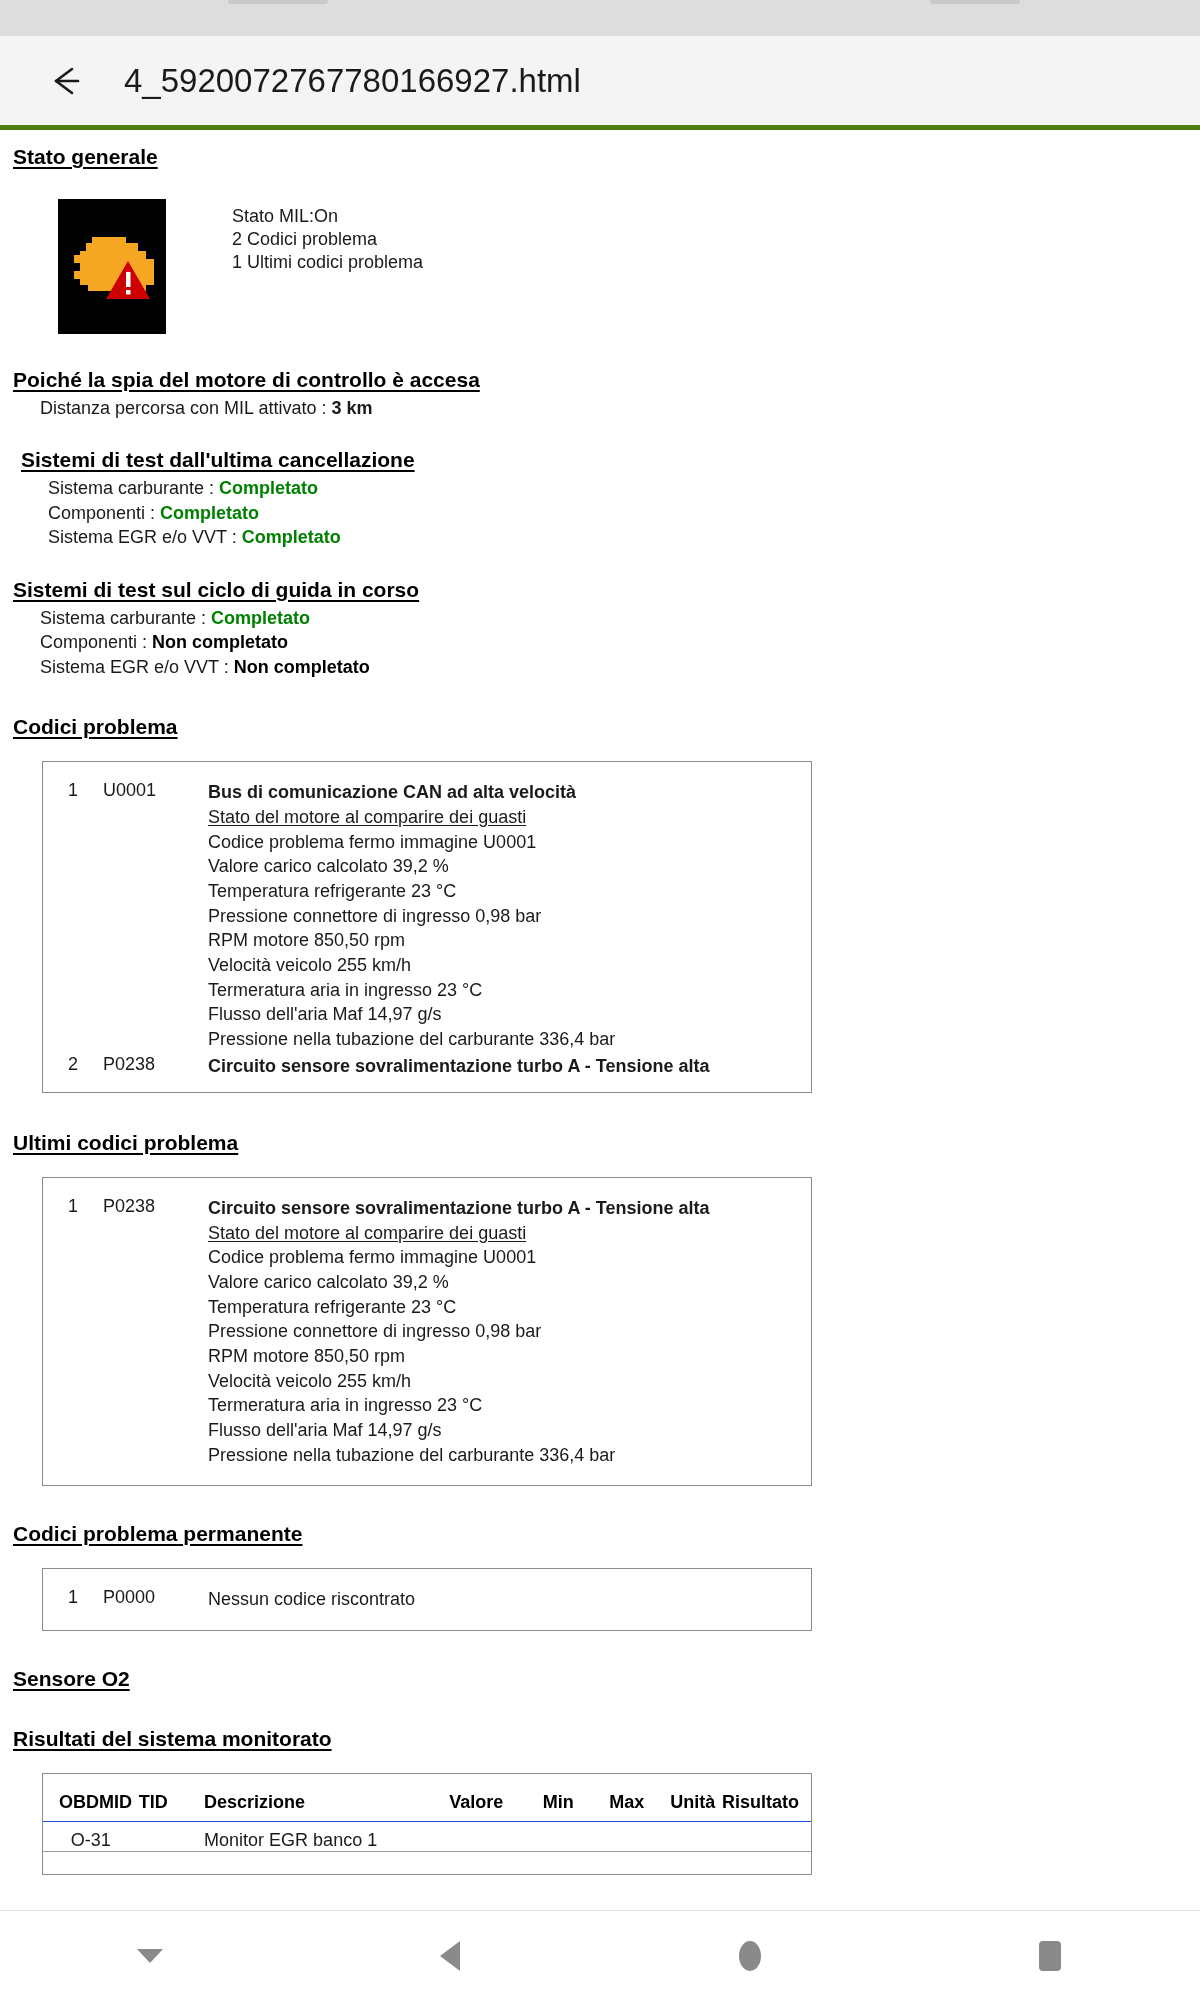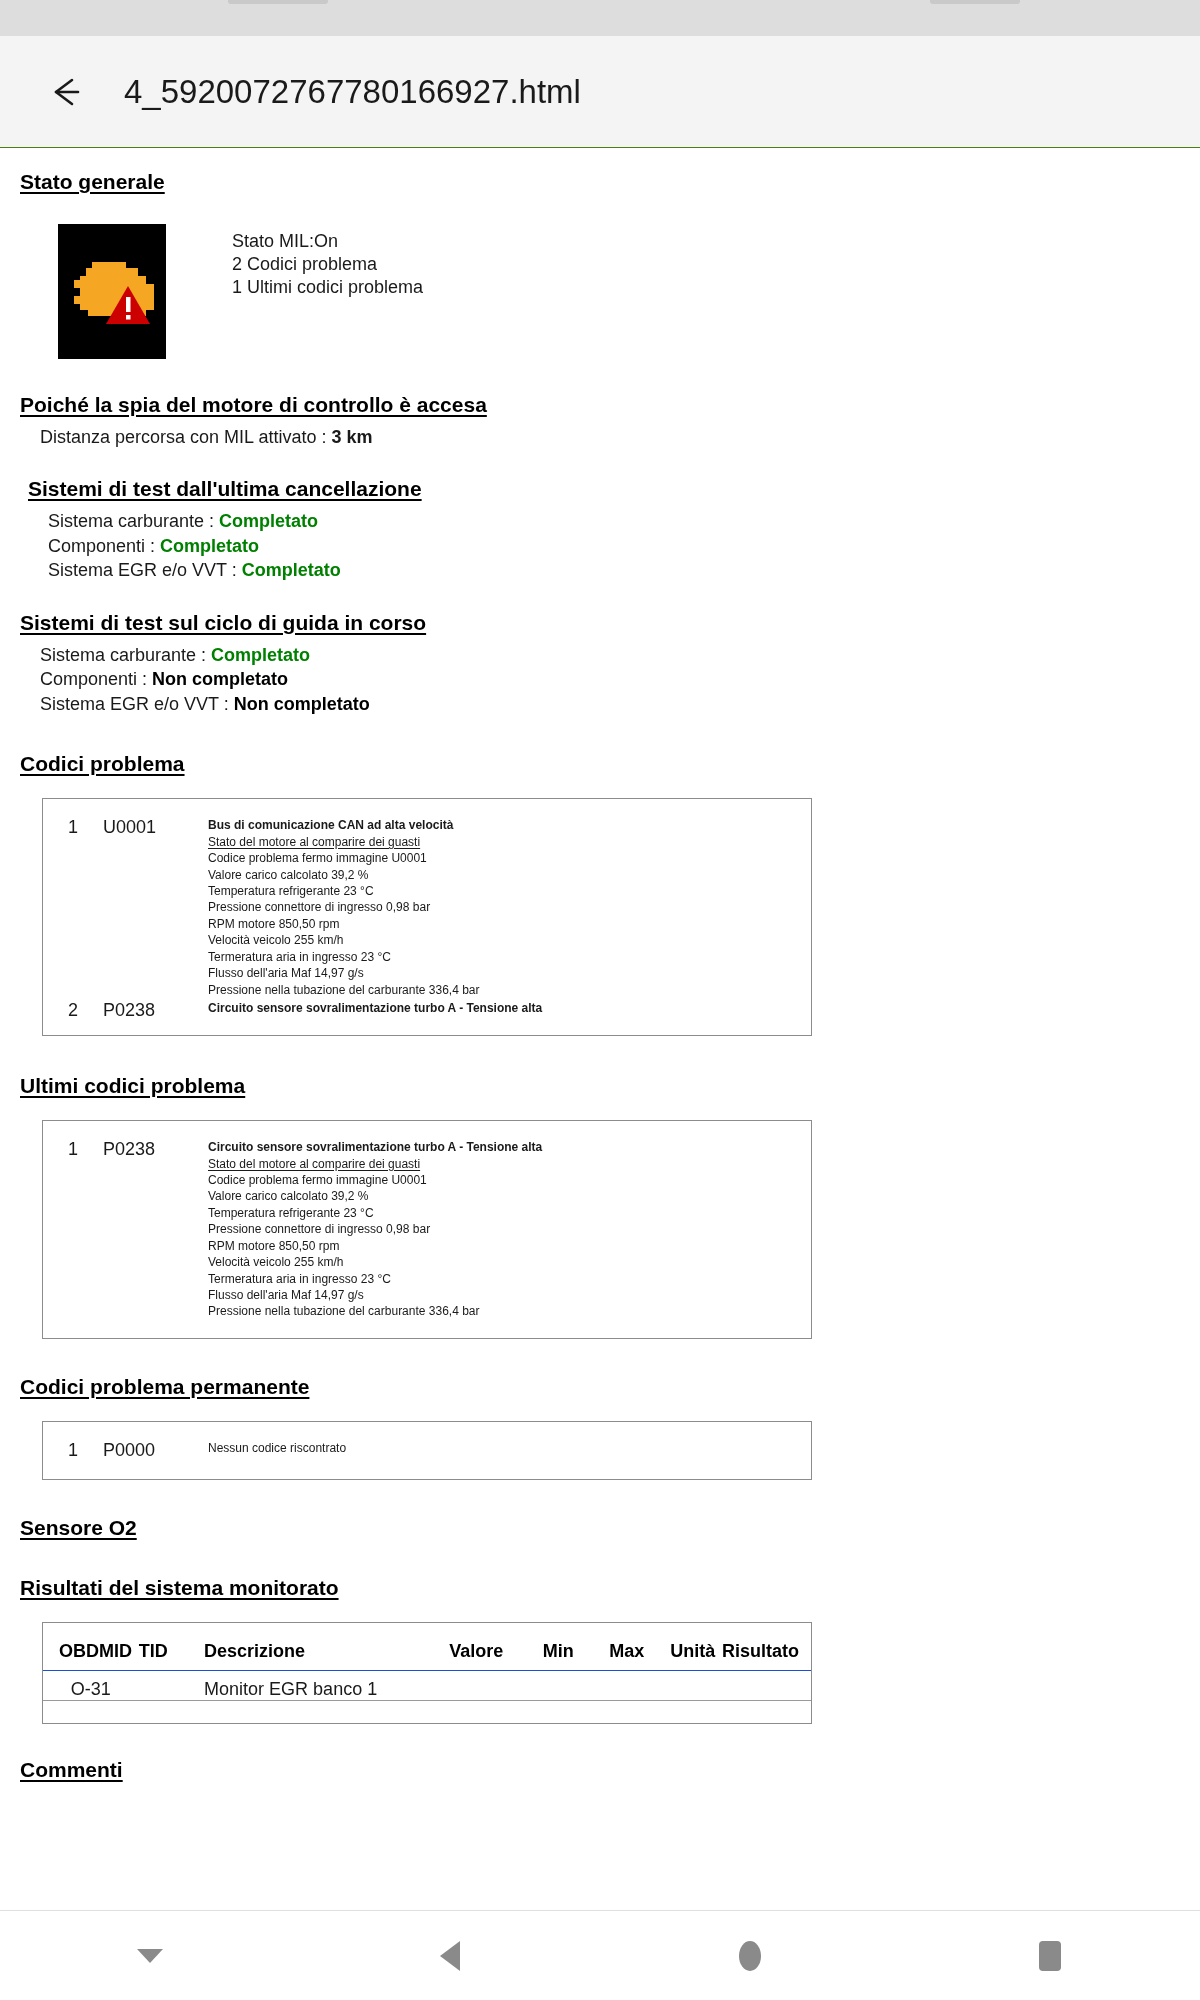--- a/index.html
+++ b/index.html
@@ -35,26 +35,26 @@
     left: 930px;
     top: 0;
     width: 90px;
     height: 4px;
     background: #c9c9c9;
     border-radius: 0 0 3px 3px;
   }
 
   
   .appbar {
-    height: 112px;
+    height: 94px;
     background: #f4f4f4;
     display: flex;
     align-items: center;
     padding-left: 44px;
-    border-bottom: 1px solid #4d7c0f;
+    border-bottom: 5px solid #4d7c0f;
   }
   .back-btn {
     width: 44px;
     height: 44px;
     display: flex;
     align-items: center;
     justify-content: center;
     cursor: pointer;
     flex: 0 0 auto;
   }
@@ -71,21 +71,21 @@
   
   .doc {
     padding: 0 0 0 0;
     position: relative;
   }
   .sec-title {
     font-size: 21px;
     font-weight: bold;
     text-decoration: underline;
     text-underline-offset: 3px;
-    margin: 8px;
+    margin: 1px;
     padding: 0;
     color: #000;
   }
 
   .mil-block {
     display: flex;
     align-items: flex-start;
     margin-top: 30px;
     padding-left: 58px;
   }
@@ -134,21 +134,21 @@
     flex: 0 0 auto;
   }
   .col-code {
     width: 105px;
     text-align: left;
     font-size: 18px;
     color: #1a1a1a;
     flex: 0 0 auto;
   }
   .col-desc {
-    font-size: 12px;
+    font-size: 18px;
     color: #1a1a1a;
     flex: 1 1 auto;
     line-height: 1.37;
   }
   .desc-title { font-weight: bold; }
   .desc-sub {
     text-decoration: underline;
     text-underline-offset: 2px;
   }
 

